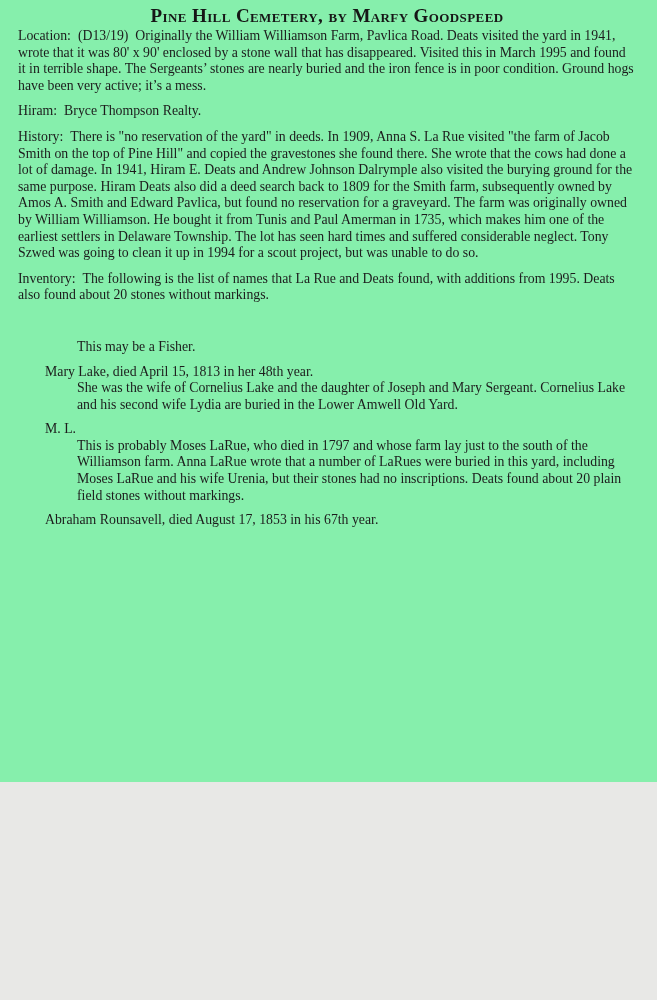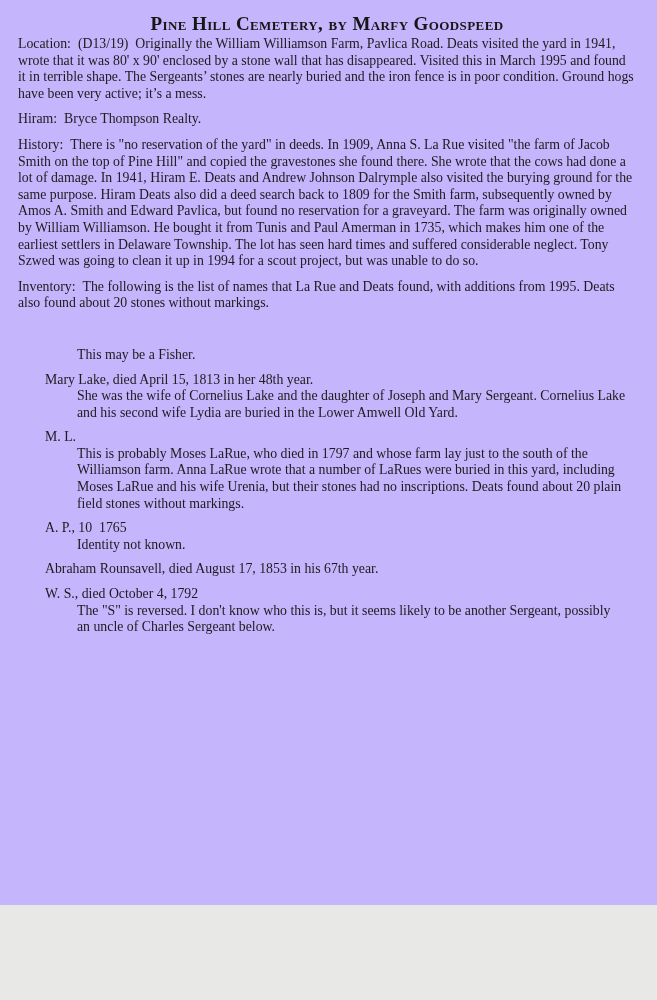--- a/index.html
+++ b/index.html
@@ -3,30 +3,30 @@
 <meta charset="utf-8">
 <style>
   html, body {
     margin: 0;
     padding: 0;
     background: #e8e8e6;
   }
   .page {
     position: relative;
     width: 657px;
-    height: 905px;
+    height: 782px;
     margin: 0 auto;
-    background: #c4b5fd;
+    background: #86efac;
     color: #1c1c1c;
     font-family: "Liberation Serif", "DejaVu Serif", serif;
     font-size: 13.8px;
     line-height: 16.6px;
     overflow: hidden;
     box-sizing: border-box;
-    padding: 10px 21px 0 18px;
+    padding: 2px 21px 0 18px;
   }
   .title {
     margin: 2px 0 0 0;
     text-align: center;
     font-variant: small-caps;
     font-weight: bold;
     font-size: 19px;
     line-height: 24px;
     letter-spacing: 0.4px;
     color: #161616;
@@ -81,29 +81,21 @@
     <div class="entry-detail">She was the wife of Cornelius Lake and the daughter of Joseph and Mary Sergeant. Cornelius Lake and his second wife Lydia are buried in the Lower Amwell Old Yard.</div>
   </div>
 
   <div class="entry">
     <div class="entry-heading">M. L.</div>
     <div class="entry-detail">This is probably Moses LaRue, who died in 1797 and whose farm lay just to the south of the Williamson farm. Anna LaRue wrote that a number of LaRues were buried in this yard, including Moses LaRue and his wife Urenia, but their stones had no inscriptions. Deats found about 20 plain field stones without markings.</div>
   </div>
 
 
 
-  <div class="entry">
-    <div class="entry-heading">A. P., 10&nbsp; 1765</div>
-    <div class="entry-detail">Identity not known.</div>
-  </div>
 
   <div class="entry">
     <div class="entry-heading">Abraham Rounsavell, died August 17, 1853 in his 67th year.</div>
   </div>
 
 
 
-  <div class="entry">
-    <div class="entry-heading">W. S., died October 4, 1792</div>
-    <div class="entry-detail">The "S" is reversed. I don't know who this is, but it seems likely to be another Sergeant, possibly an uncle of Charles Sergeant below.</div>
-  </div>
 </div>
 </div>
 
 </body></html>

